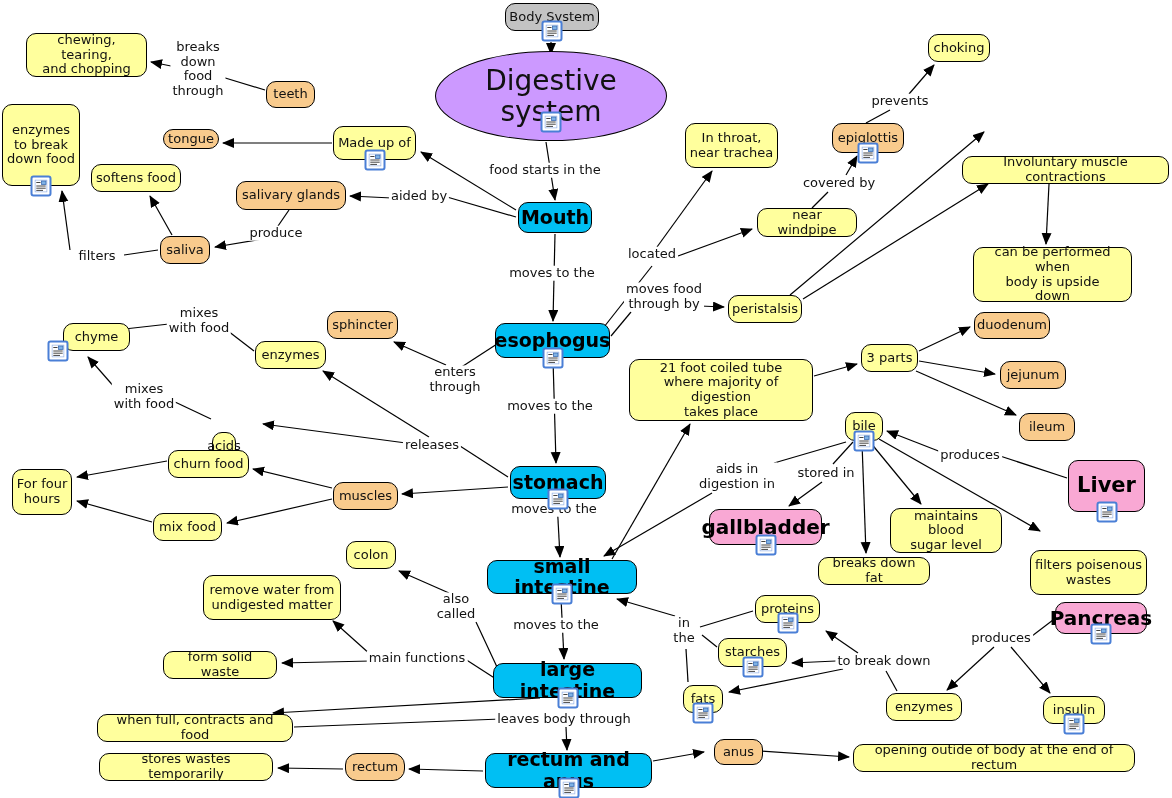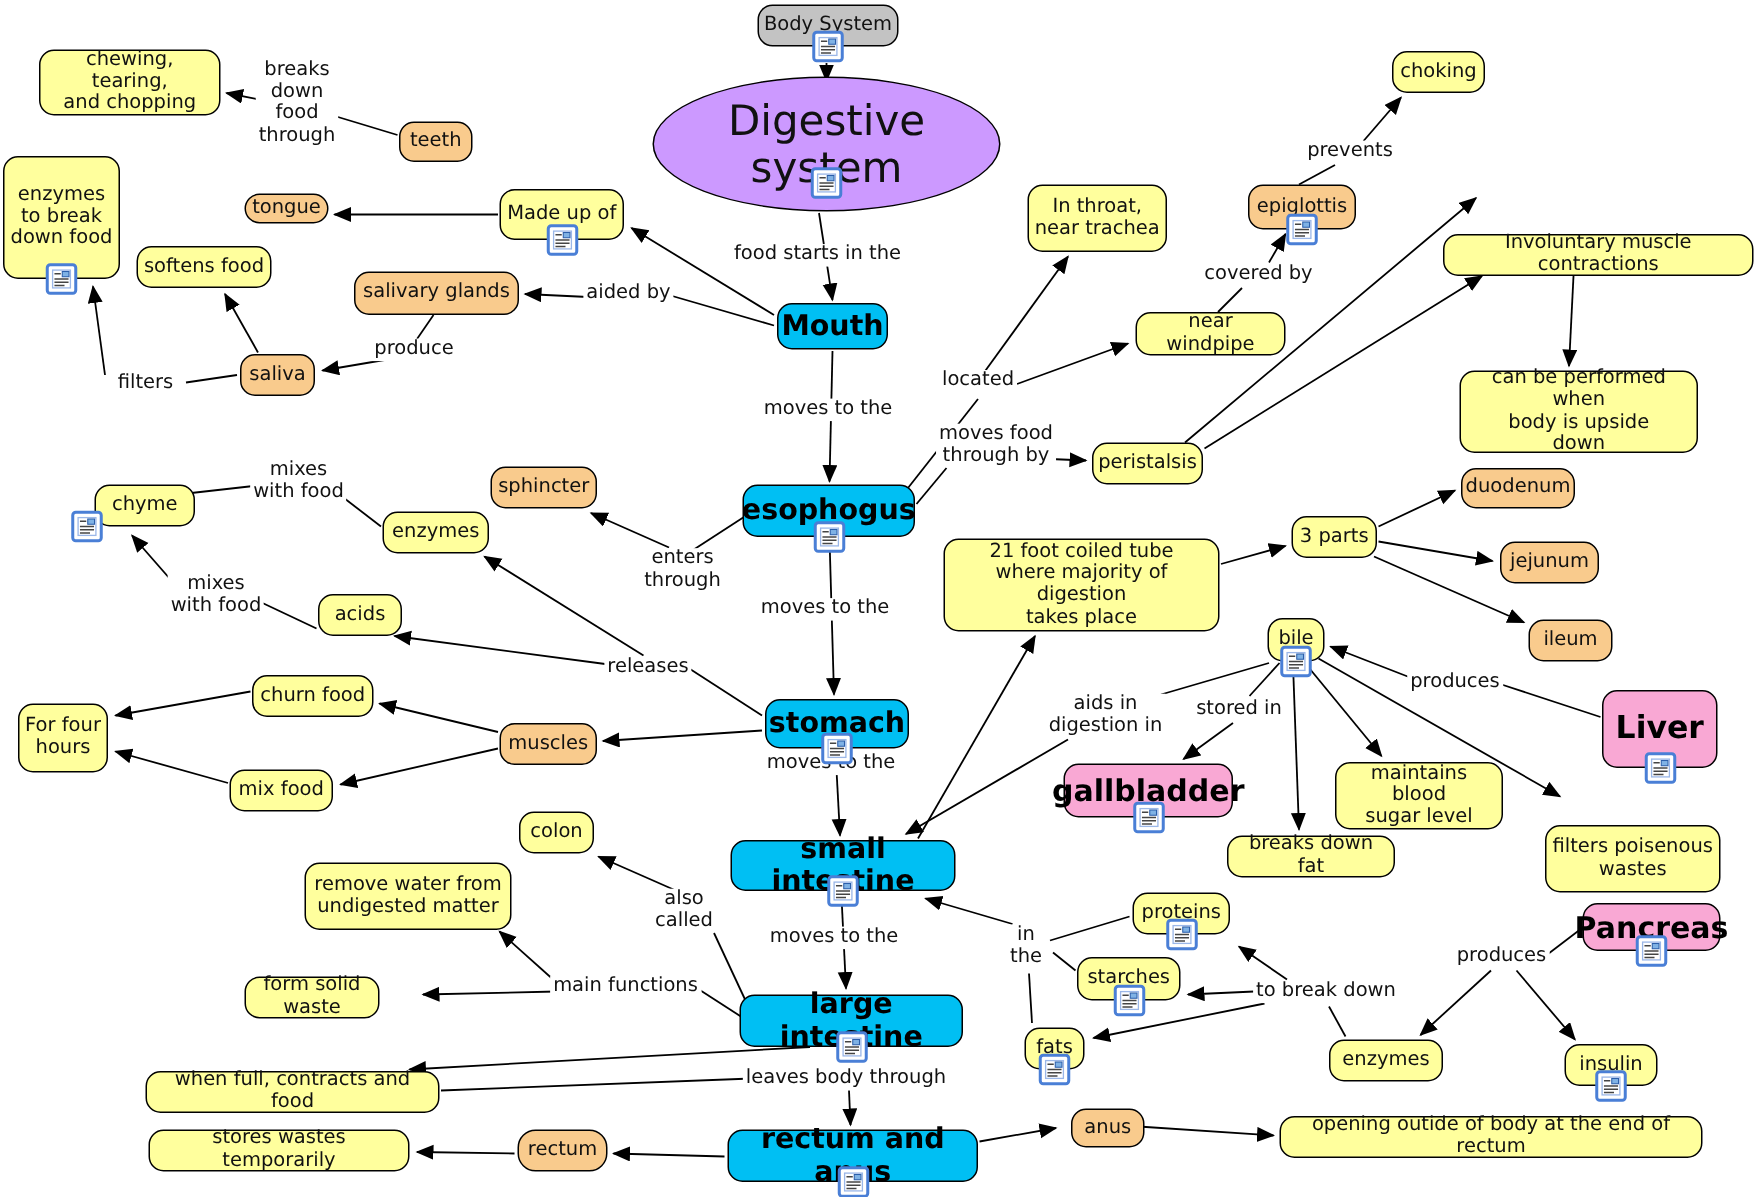--- a/index.html
+++ b/index.html
@@ -243,21 +243,21 @@
         <rect x="0.5" y="0.5" width="12" height="12" fill="#fff" stroke="#9bb7e8"></rect>
         <rect x="7" y="1.5" width="4.5" height="3.5" fill="#7fb2e5" stroke="#2c5faa" stroke-width="0.7"></rect>
         <line x1="1.8" y1="3" x2="6" y2="3" stroke="#444" stroke-width="1"></line>
         <line x1="1.8" y1="6.5" x2="11.2" y2="6.5" stroke="#444" stroke-width="1"></line>
         <line x1="1.8" y1="8.7" x2="11.2" y2="8.7" stroke="#444" stroke-width="1"></line>
         <line x1="1.8" y1="10.9" x2="8.5" y2="10.9" stroke="#444" stroke-width="1"></line>
       </svg>
     </div>
     <div class="node c-orange" style="left: 327px; top: 311px; width: 71px; height: 28px;">sphincter</div>
     <div class="node c-yellow" style="left: 255px; top: 341px; width: 71px; height: 28px;">enzymes</div>
-    <div class="node c-yellow" style="left: 212px; top: 396px; width: 56px; height: 28px;">acids</div>
+    <div class="node c-yellow" style="left: 212px; top: 432px; width: 24px; height: 28px;">acids</div>
     <div class="node c-yellow" style="left: 629px; top: 359px; width: 184px; height: 62px;">21 foot coiled tube
 where majority of digestion
 takes place</div>
     <div class="node c-yellow" style="left: 861px; top: 344px; width: 57px; height: 28px;">3 parts</div>
     <div class="node c-orange" style="left: 974px; top: 312px; width: 76px; height: 27px;">duodenum</div>
     <div class="node c-orange" style="left: 1000px; top: 361px; width: 66px; height: 28px;">jejunum</div>
     <div class="node c-orange" style="left: 1019px; top: 413px; width: 56px; height: 28px;">ileum</div>
     <div class="node c-yellow" style="left: 845px; top: 412px; width: 38px; height: 29px;">bile</div>
     <div class="res-icon" style="left: 864px; top: 441px;">
       <svg width="13" height="13" viewBox="0 0 13 13">
@@ -319,21 +319,21 @@
         <rect x="0.5" y="0.5" width="12" height="12" fill="#fff" stroke="#9bb7e8"></rect>
         <rect x="7" y="1.5" width="4.5" height="3.5" fill="#7fb2e5" stroke="#2c5faa" stroke-width="0.7"></rect>
         <line x1="1.8" y1="3" x2="6" y2="3" stroke="#444" stroke-width="1"></line>
         <line x1="1.8" y1="6.5" x2="11.2" y2="6.5" stroke="#444" stroke-width="1"></line>
         <line x1="1.8" y1="8.7" x2="11.2" y2="8.7" stroke="#444" stroke-width="1"></line>
         <line x1="1.8" y1="10.9" x2="8.5" y2="10.9" stroke="#444" stroke-width="1"></line>
       </svg>
     </div>
     <div class="node c-yellow" style="left: 203px; top: 575px; width: 138px; height: 45px;">remove water from
 undigested matter</div>
-    <div class="node c-yellow" style="left: 163px; top: 651px; width: 90px; height: 28px;">form solid waste</div>
+    <div class="node c-yellow" style="left: 163px; top: 651px; width: 114px; height: 28px;">form solid waste</div>
     <div class="node c-cyan bold" style="left: 493px; top: 663px; width: 149px; height: 35px; font-size: 19px;">large intestine</div>
     <div class="res-icon" style="left: 567.5px; top: 698px;">
       <svg width="13" height="13" viewBox="0 0 13 13">
         <rect x="0.5" y="0.5" width="12" height="12" fill="#fff" stroke="#9bb7e8"></rect>
         <rect x="7" y="1.5" width="4.5" height="3.5" fill="#7fb2e5" stroke="#2c5faa" stroke-width="0.7"></rect>
         <line x1="1.8" y1="3" x2="6" y2="3" stroke="#444" stroke-width="1"></line>
         <line x1="1.8" y1="6.5" x2="11.2" y2="6.5" stroke="#444" stroke-width="1"></line>
         <line x1="1.8" y1="8.7" x2="11.2" y2="8.7" stroke="#444" stroke-width="1"></line>
         <line x1="1.8" y1="10.9" x2="8.5" y2="10.9" stroke="#444" stroke-width="1"></line>
       </svg>

